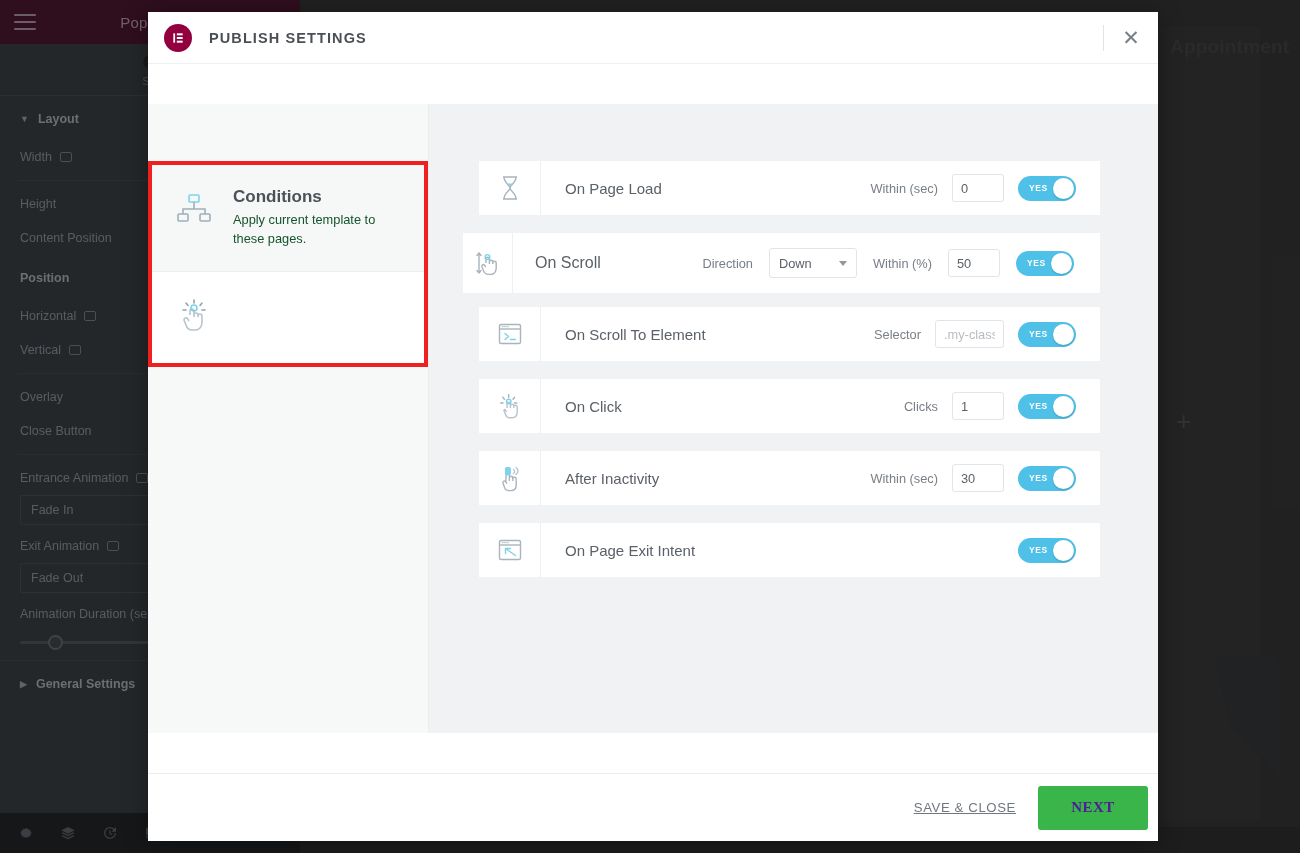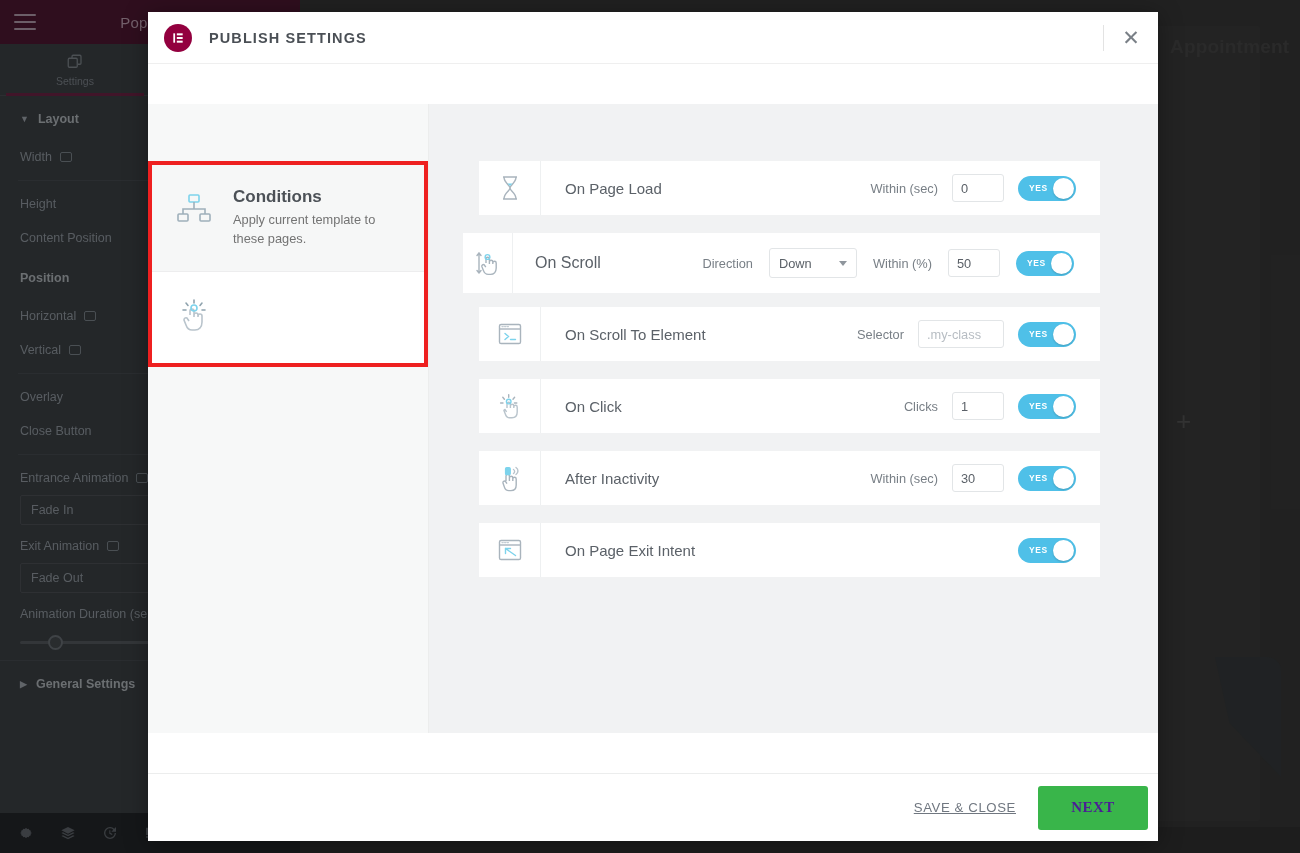--- a/index.html
+++ b/index.html
@@ -143,21 +143,21 @@
   .side-item {
     display: flex; gap: 17px; padding: 22px 18px 22px 22px;
     background: #f6f7f7; border-bottom: 1px solid #ededee;
     align-items: flex-start;
   }
   .side-item:last-child { border-bottom: none; }
   .side-item.active { background: #fff; }
   .side-ico { width: 42px; flex: none; padding-top: 3px; }
   .side-ico svg { width: 40px; height: 40px; }
   .side-title { font-size: 17px; font-weight: bold; color: #4c5157; margin-bottom: 4px; }
-  .side-desc { font-size: 12.8px; line-height: 1.48; color: #737373; }
+  .side-desc { font-size: 12.8px; line-height: 1.48; color: #14532d; }
 
   
   #modal-content { flex: 1; min-width: 0; overflow: hidden; padding: 57px 58px 0 50px; }
   .trigger-row {
     display: flex; align-items: center; background: #fff;
     height: 54px; margin-bottom: 18px; position: relative;
   }
   .trigger-row.hover { height: 60px; margin-left: -16px; margin-bottom: 14px; }
   .trow-ico {
     width: 62px; flex: none; height: 100%;
@@ -172,21 +172,21 @@
   .trigger-row.hover .trow-label { font-size: 16px; padding-left: 22px; }
   .trow-spacer { flex: 1; }
   .trow-field { display: flex; align-items: center; gap: 14px; padding-right: 24px; }
   .trigger-row.hover .trow-field { gap: 16px; padding-right: 26px; }
   .f-label { font-size: 12.8px; color: #787f86; white-space: nowrap; }
   .f-input {
     width: 52px; height: 28px; border: 1px solid #e2e5e7; border-radius: 3px;
     font-size: 12.8px; color: #5b6168; padding: 0 8px; background: #fff;
     font-family: "Liberation Sans", sans-serif;
   }
-  .f-input.wide { width: 86px; }
+  .f-input.wide { width: 69px; }
   .f-input::placeholder { color: #b7bdc3; }
   .f-select {
     width: 88px; height: 30px; border: 1px solid #e2e5e7; border-radius: 3px;
     display: flex; align-items: center; padding: 0 9px; font-size: 12.8px;
     color: #5b6168; position: relative; background: #fff;
   }
   .f-select .arw {
     margin-left: auto; width: 0; height: 0;
     border-left: 4.5px solid transparent; border-right: 4.5px solid transparent;
     border-top: 5.5px solid #8f969d;
@@ -236,27 +236,20 @@
     <div id="panel-header">
       <div id="hamburger">
           <i></i>
           <i></i>
           <i></i>
         </div>
       <div id="panel-title">Popup S</div>
     </div>
 
     <div id="panel-tabs">
-      <div class="ptab active">
-        <svg viewBox="0 0 24 24" fill="none" stroke="#6d7378" stroke-width="1.7">
-          <rect x="3" y="7" width="12" height="12" rx="1.5"></rect>
-            <path d="M8 7V4.5A1.5 1.5 0 0 1 9.5 3h9A1.5 1.5 0 0 1 20 4.5v9A1.5 1.5 0 0 1 18.5 15H16"></path>
-        </svg>
-        <span>Settings</span>
-      </div>
       <div class="ptab">
         <svg viewBox="0 0 24 24">
             <circle cx="12" cy="12" r="9" fill="#232629"></circle>
           </svg>
         <span>Sty</span>
       </div>
     </div>
 
     <div id="panel-body">
       <div class="sect-head">

